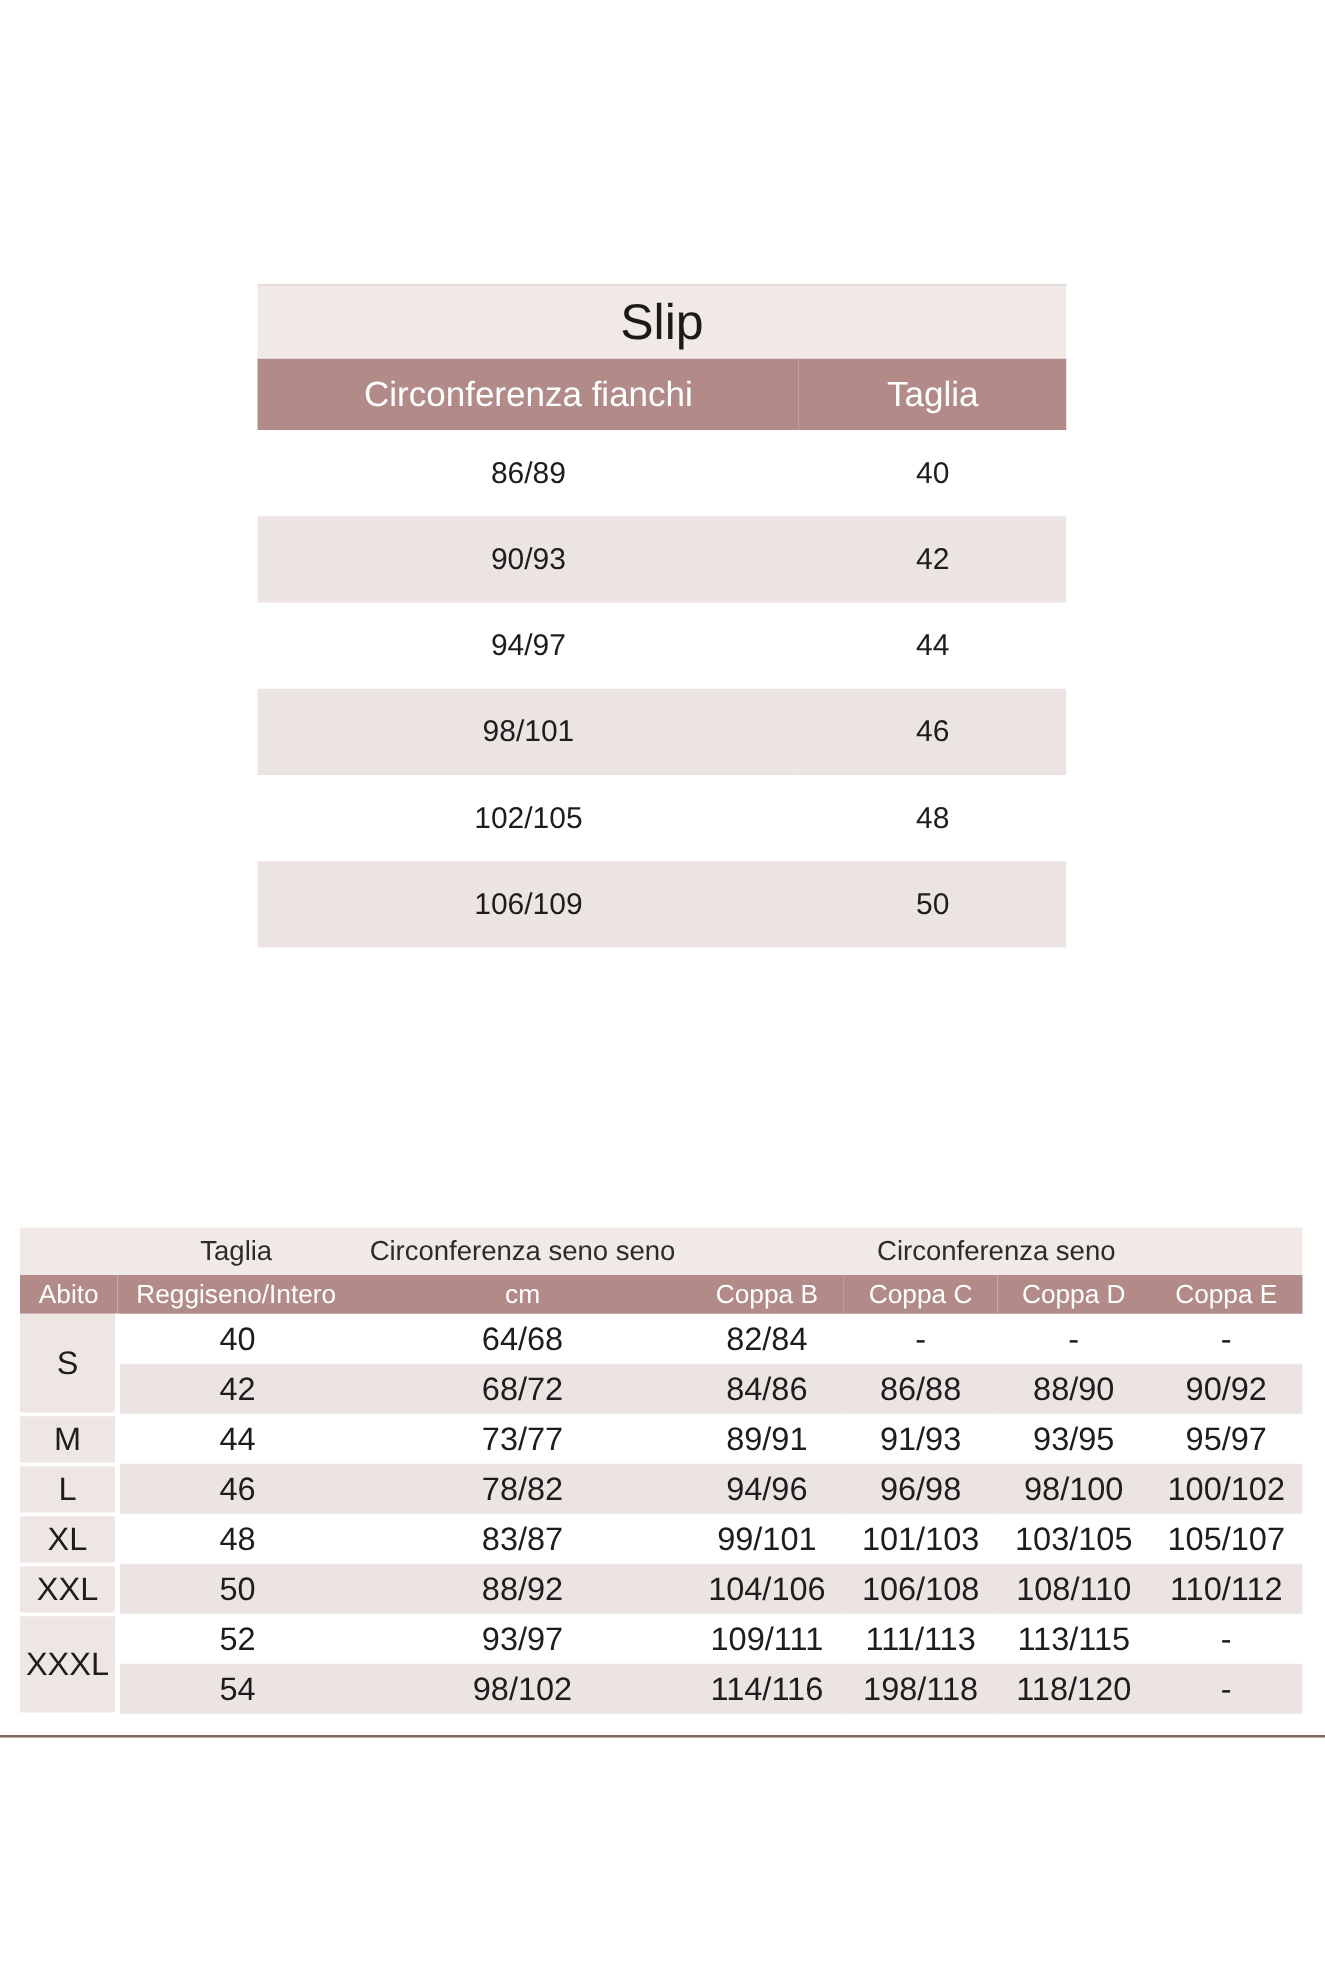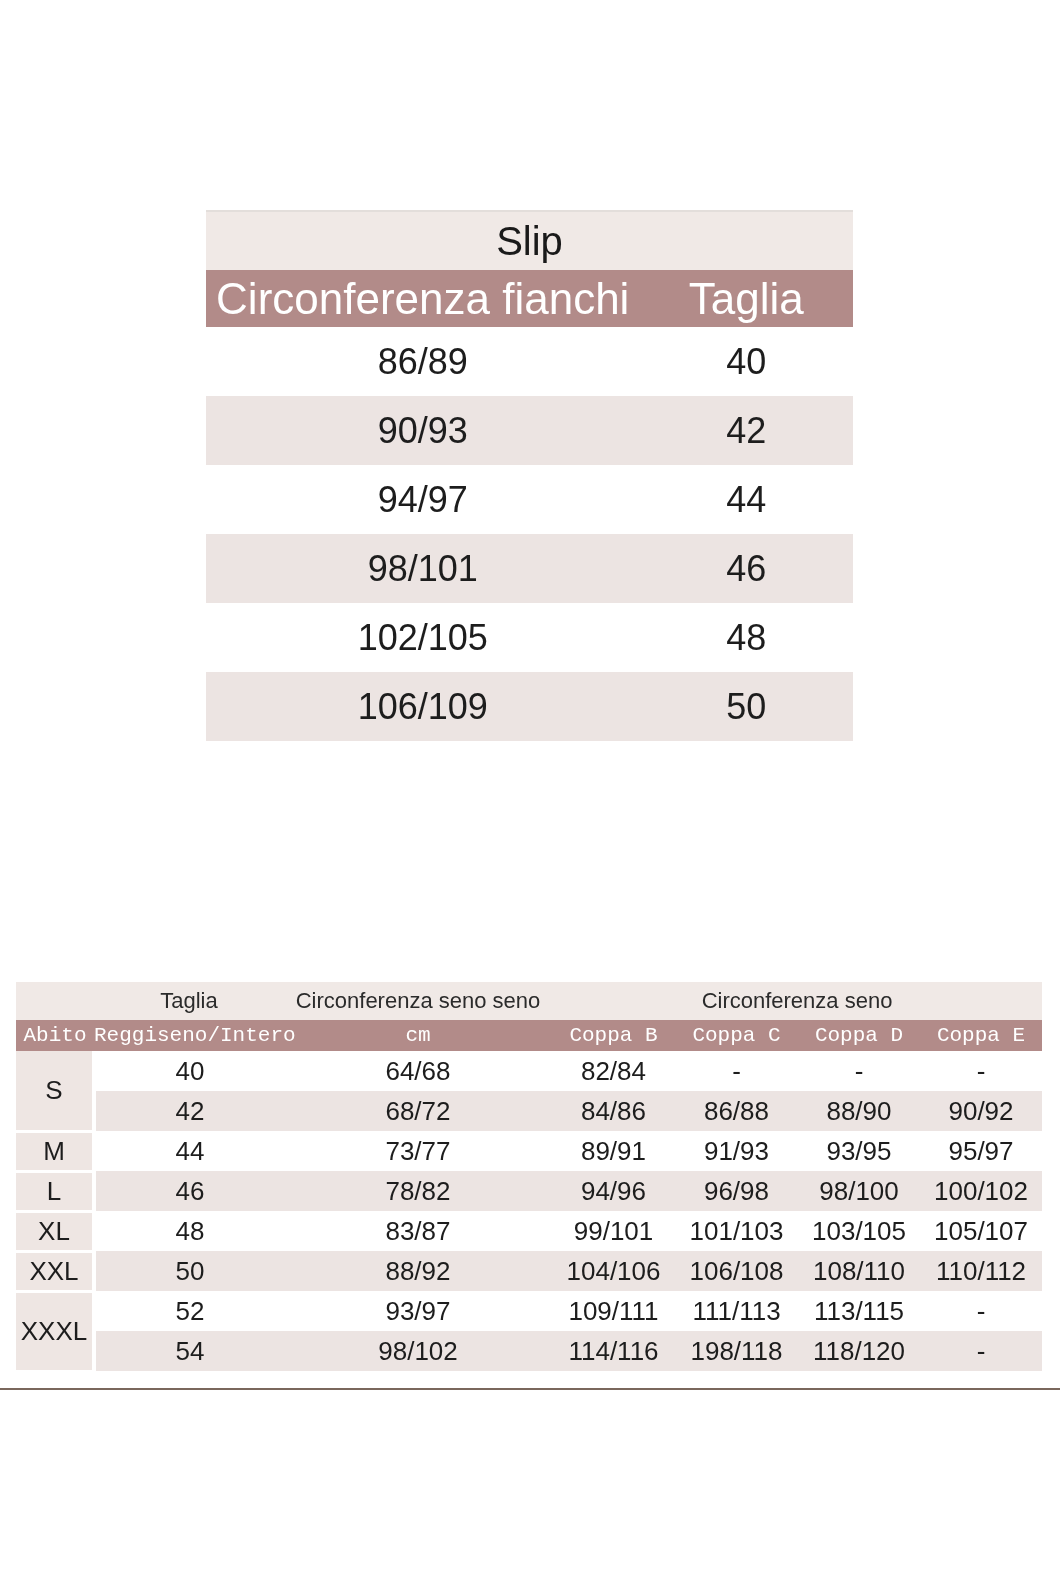--- a/index.html
+++ b/index.html
@@ -17,45 +17,44 @@
     width:1060px;height:1590px;
     background:var(--page-bg);
     font-family:"Liberation Sans","DejaVu Sans",sans-serif;
     position:relative;overflow:hidden;
     color:var(--text);
   }
   table{border-collapse:collapse;table-layout:fixed;}
   td,th{padding:0;text-align:center;vertical-align:middle;font-weight:400;white-space:nowrap;}
 
   
-  .slip{position:absolute;left:206px;top:210px;width:647px;}
+  .slip{position:absolute;left:206px;top:227px;width:647px;}
   .slip .title-row td{
     height:58px;background:var(--band-bg);
     font-size:40px;color:#1a1a1a;
     border-top:2px solid #e3dedb;
   }
   .slip .head-row th{
     height:57px;background:var(--header-bg);color:var(--header-text);
-    font-size:44px;
-  }
-  .slip tbody td{height:69px;font-size:36px;color:var(--text);}
+    font-size:28px;
+  }
+  .slip tbody td{height:69px;font-size:24px;color:var(--text);}
   .slip tbody tr.alt td{background:var(--row-alt-bg);margin-top:48px;}
   .slip col.c1{width:67%;}
   .slip col.c2{width:33%;}
 
   
   .bra{position:absolute;left:16px;top:982px;width:1026px;}
   .bra .group-row th{
     height:38px;background:var(--band-bg);
     font-size:22px;color:#2b2b2b;
   }
   .bra .head-row th{
     height:31px;background:var(--header-bg);color:var(--header-text);
     font-size:21px;
-    font-family:Liberation Mono, monospace;
   }
   .bra tbody td{height:40px;font-size:26px;color:var(--text);}
   .bra tbody tr.alt td{background:var(--row-alt-bg);}
   .bra tbody th.abito{
     background:var(--abito-bg);
     border-right:4px solid #fff;
     border-bottom:3px solid #fff;
     font-size:26px;color:var(--text);
   }
 

